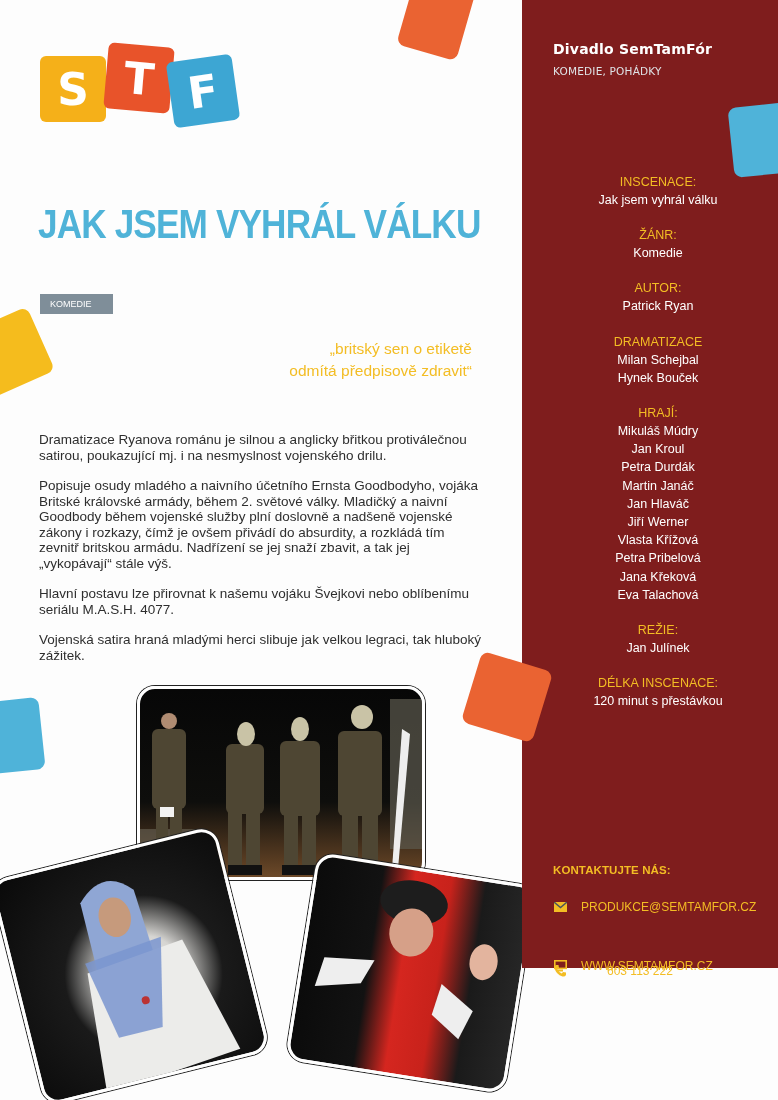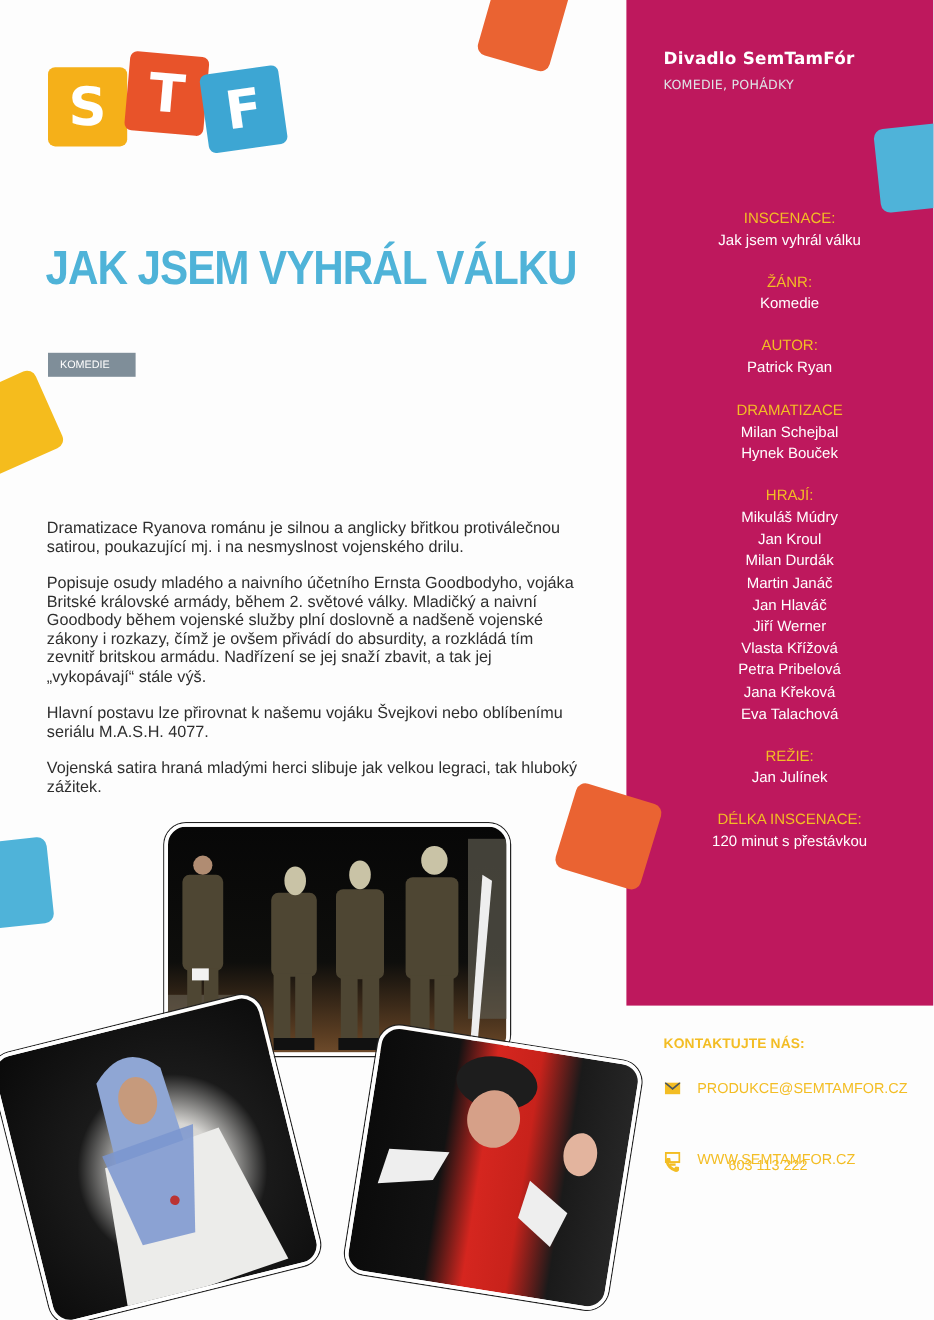--- a/index.html
+++ b/index.html
@@ -2,21 +2,21 @@
 <html><head>
   <meta charset="utf-8">
   <style>
     * { box-sizing: border-box; margin: 0; padding: 0; }
     html, body { width: 778px; height: 1100px; overflow: hidden; background: #ffffff; }
     body { position: relative; font-family: "Liberation Sans", sans-serif; }
 
     .page { position: absolute; left: 0; top: 0; width: 778px; height: 1100px; background: #fdfdfd; overflow: hidden; }
 
     
-    .sidebar { position: absolute; left: 522px; top: 0; width: 256px; height: 838px; background: #be185d; }
+    .sidebar { position: absolute; left: 522px; top: 0; width: 256px; height: 968px; background: #7f1d1d; }
     .org-name { position: absolute; left: 31px; top: 41px; color: #ffffff; font-family: "DejaVu Sans", sans-serif; font-weight: bold; font-size: 14px; letter-spacing: 0.2px; }
     .org-sub { position: absolute; left: 31px; top: 65px; color: #dfe3e6; font-family: "DejaVu Sans", sans-serif; font-size: 10.5px; letter-spacing: 0.2px; }
 
     .info { position: absolute; left: 31px; top: 173px; width: 210px; text-align: center; }
     .info-block { margin-bottom: 17px; }
     .info-label { color: #f3bd24; font-size: 12.5px; line-height: 18px; text-transform: uppercase; }
     .info-value { color: #ffffff; font-size: 12.5px; line-height: 18.2px; }
 
     .contact-title { position: absolute; left: 31px; top: 864px; color: #f3bd24; font-weight: bold; font-size: 11.5px; letter-spacing: 0.1px; }
     .contact-row { position: absolute; left: 31px; display: flex; align-items: center; color: #f3bd24; font-size: 12px; }
@@ -69,20 +69,24 @@
     <div class="logo-small">DIVADLO</div>
     <div class="logo-tile tile-s">S</div>
     <div class="logo-tile tile-t">T</div>
     <div class="logo-tile tile-f">F</div>
   </div>
 
   <h1 class="title">JAK JSEM VYHRÁL VÁLKU</h1>
 
   <div class="tag">KOMEDIE</div>
 
+  <div class="quote">
+    <div>„britský sen o etiketě</div>
+    <div>odmítá předpisově zdravit“</div>
+  </div>
 
   <div class="body-text">
     <p>Dramatizace Ryanova románu je silnou a anglicky břitkou protiválečnou satirou, poukazující mj. i na nesmyslnost vojenského drilu.</p>
     <p>Popisuje osudy mladého a naivního účetního Ernsta Goodbodyho, vojáka Britské královské armády, během 2. světové války. Mladičký a naivní Goodbody během vojenské služby plní doslovně a nadšeně vojenské zákony i rozkazy, čímž je ovšem přivádí do absurdity, a rozkládá tím zevnitř britskou armádu. Nadřízení se jej snaží zbavit, a tak jej „vykopávají“ stále výš.</p>
     <p>Hlavní postavu lze přirovnat k našemu vojáku Švejkovi nebo oblíbenímu seriálu M.A.S.H. 4077.</p>
     <p>Vojenská satira hraná mladými herci slibuje jak velkou legraci, tak hluboký zážitek.</p>
   </div>
 
   <div class="photo photo-soldiers">
     <svg width="288" height="194" viewBox="0 0 288 194">
@@ -156,21 +160,21 @@
       </div>
       <div class="info-block">
         <div class="info-label">DRAMATIZACE</div>
         <div class="info-value">Milan Schejbal</div>
         <div class="info-value">Hynek Bouček</div>
       </div>
       <div class="info-block">
         <div class="info-label">HRAJÍ:</div>
         <div class="info-value">Mikuláš Múdry</div>
         <div class="info-value">Jan Kroul</div>
-        <div class="info-value">Milan Durdák</div>
+        <div class="info-value">Petra Durdák</div>
         <div class="info-value">Martin Janáč</div>
         <div class="info-value">Jan Hlaváč</div>
         <div class="info-value">Jiří Werner</div>
         <div class="info-value">Vlasta Křížová</div>
         <div class="info-value">Petra Pribelová</div>
         <div class="info-value">Jana Křeková</div>
         <div class="info-value">Eva Talachová</div>
       </div>
       <div class="info-block">
         <div class="info-label">REŽIE:</div>

